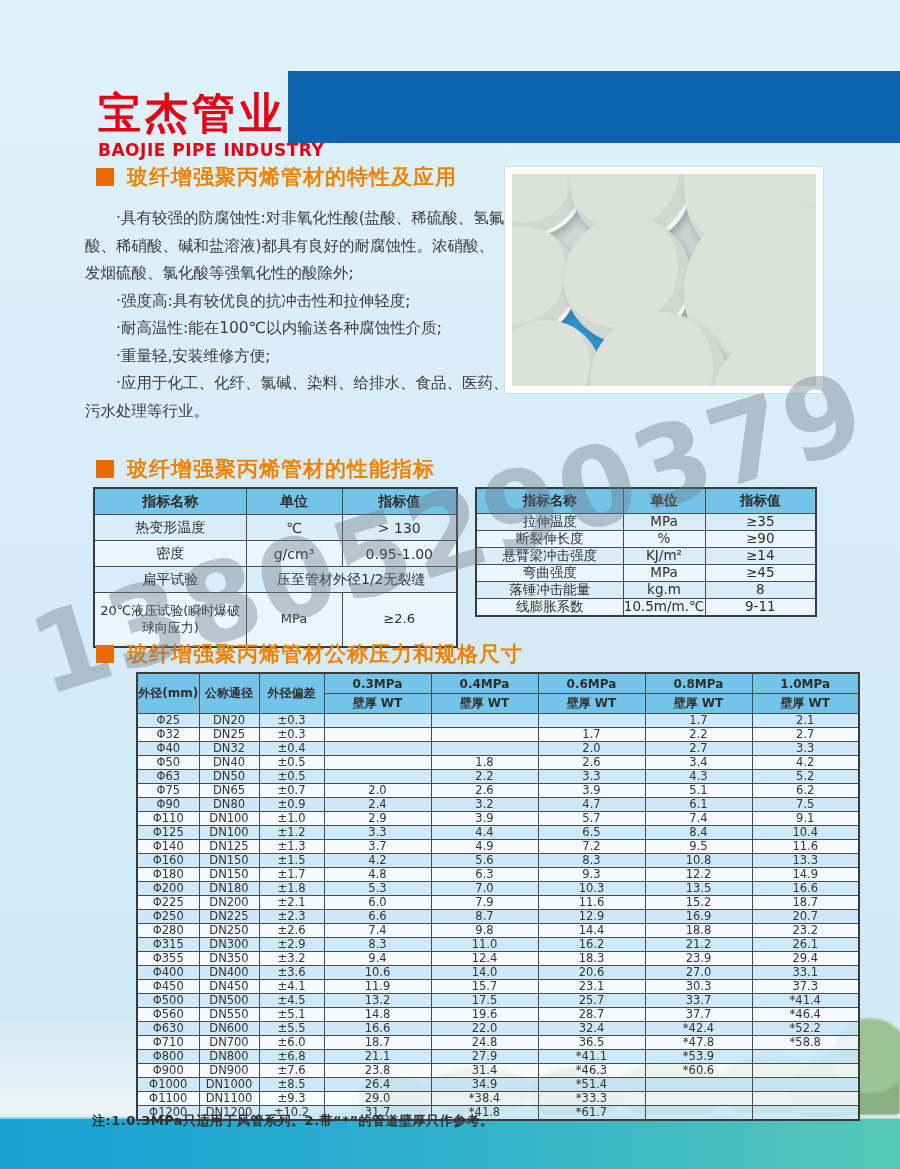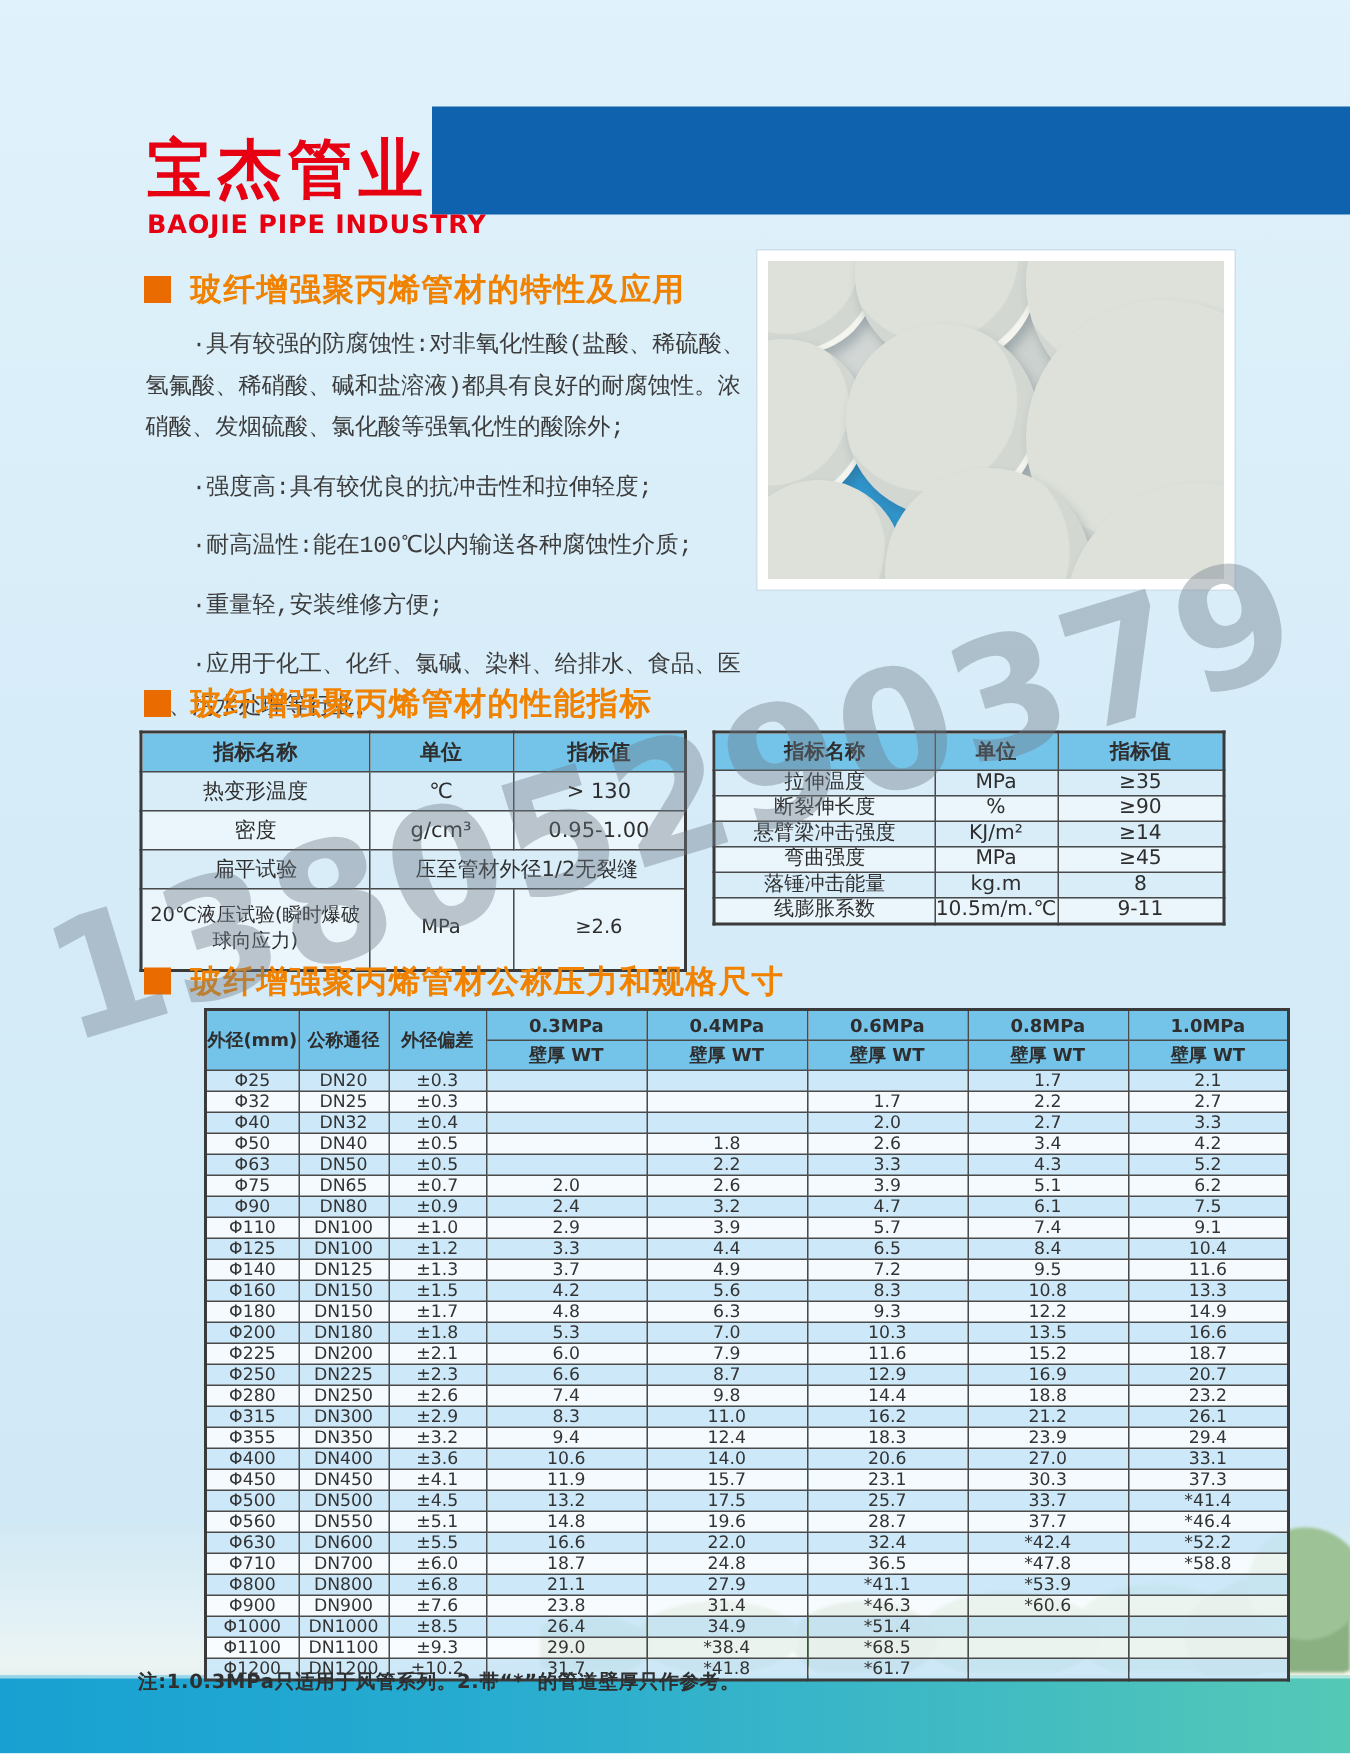--- a/index.html
+++ b/index.html
@@ -33,28 +33,28 @@
   
   .logo{position:absolute;left:98px;top:64px;z-index:2;margin-top:25px;}
   .logo-cn{font-size:43px;font-weight:bold;color:#e60012;letter-spacing:4px;line-height:1.15;}
   .logo-en{font-size:17px;font-weight:bold;color:#e60012;letter-spacing:0.5px;margin-top:2px;}
   .banner{position:absolute;left:288px;top:71px;width:612px;height:72px;background:#0e62ae;z-index:1;}
 
   
   .section-title{position:absolute;display:flex;align-items:center;gap:13px;z-index:2;}
   .sq{width:18px;height:18px;background:#ea6b00;flex:0 0 auto;}
   .st-text{font-size:21px;font-weight:bold;color:#f08200;letter-spacing:1px;white-space:nowrap;}
-  #st1{left:96px;top:163px;margin-top:16px;}
+  #st1{left:96px;top:163px;}
   #st2{left:96px;top:455px;}
   #st3{left:96px;top:640px;}
 
   
   .features{position:absolute;left:85px;top:205px;width:424px;z-index:2;
     font-size:15.5px;line-height:27.5px;color:#3c3c3c;}
-  .features p{margin:12px;text-indent:2em;font-family:Liberation Mono, monospace;}
+  .features p{margin:0;text-indent:2em;}
 
   
   .photo{position:absolute;left:505px;top:167px;width:318px;height:226px;z-index:2;
     background:#ffffff;padding:7px;box-sizing:border-box;box-shadow:0 0 0 1px #cfe0ea;}
   .photo-inner{position:relative;width:100%;height:100%;overflow:hidden;
     background:linear-gradient(115deg,#d6dbd9 0%,#cbd1ce 55%,#bcc4c2 100%);}
   .floor{position:absolute;inset:0;background:linear-gradient(90deg,#2d96cf,#3aa5da);
     clip-path:polygon(0 36%, 14% 56%, 58% 100%, 0 100%);}
   .floor2{position:absolute;inset:0;background:linear-gradient(90deg,#2f9ad2,#2d96cf);
     clip-path:polygon(38% 100%, 100% 80%, 100% 100%);}
@@ -536,21 +536,21 @@
           <td>*51.4</td>
           <td></td>
           <td></td>
         </tr>
         <tr class="sp-b">
           <td>Φ1100</td>
           <td>DN1100</td>
           <td>±9.3</td>
           <td>29.0</td>
           <td>*38.4</td>
-          <td>*68.5</td>
+          <td>*33.3</td>
           <td></td>
           <td></td>
         </tr>
         <tr class="sp-a">
           <td>Φ1200</td>
           <td>DN1200</td>
           <td>±10.2</td>
           <td>31.7</td>
           <td>*41.8</td>
           <td>*61.7</td>

